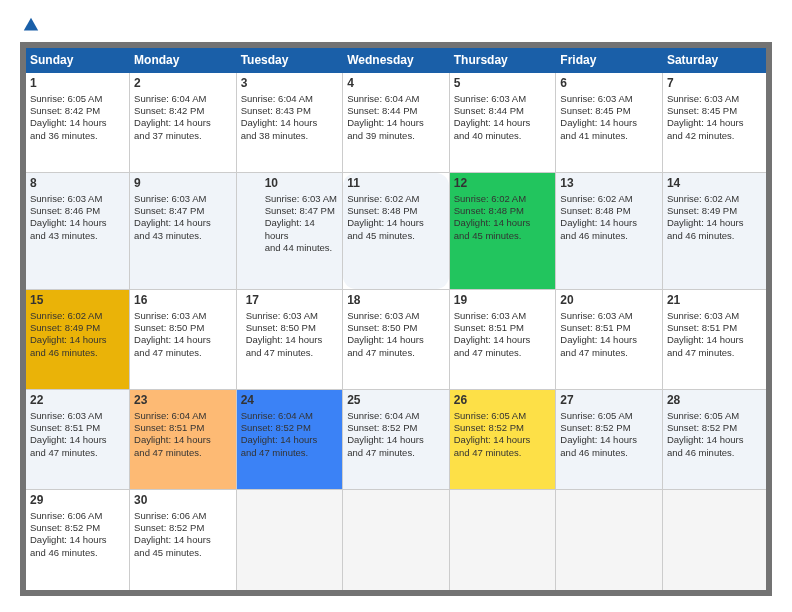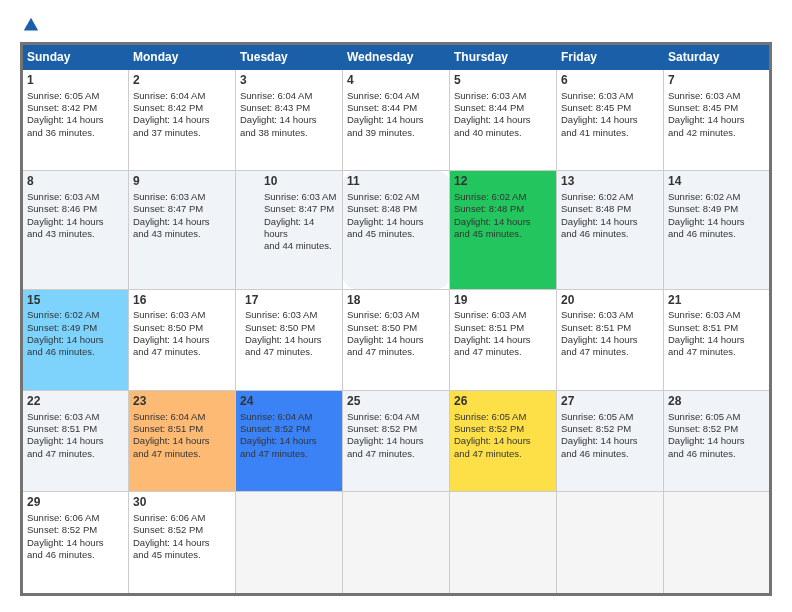--- a/index.html
+++ b/index.html
@@ -47,21 +47,21 @@
       font-size: 30px;
       font-weight: bold;
       color: #333;
     }
     .location {
       font-size: 14px;
       color: #555;
     }
     .calendar {
       flex: 1;
-      border: 3px solid #737373;
+      border: 6px solid #737373;
       border-collapse: collapse;
       width: 100%;
       table-layout: fixed;
     }
     .calendar th {
       background-color: #1a5fa8;
       color: #fff;
       font-size: 12px;
       font-weight: bold;
       padding: 5px 4px;
@@ -222,21 +222,21 @@
           </td>
           <td style="background: rgb(240, 244, 249);">
             <span class="day-num">14</span>
             <div class="day-info">Sunrise: 6:02 AM</div>
             <div class="day-info">Sunset: 8:49 PM</div>
             <div class="day-info">Daylight: 14 hours</div>
             <div class="day-info">and 46 minutes.</div>
           </td>
         </tr>
         <tr>
-          <td style="background: #7dd3fc;">
+          <td style="background: #eab308;">
             <span class="day-num">15</span>
             <div class="day-info">Sunrise: 6:02 AM</div>
             <div class="day-info">Sunset: 8:49 PM</div>
             <div class="day-info">Daylight: 14 hours</div>
             <div class="day-info">and 46 minutes.</div>
           </td>
           <td style="background: rgb(255, 255, 255);">
             <span class="day-num">16</span>
             <div class="day-info">Sunrise: 6:03 AM</div>
             <div class="day-info">Sunset: 8:50 PM</div>

